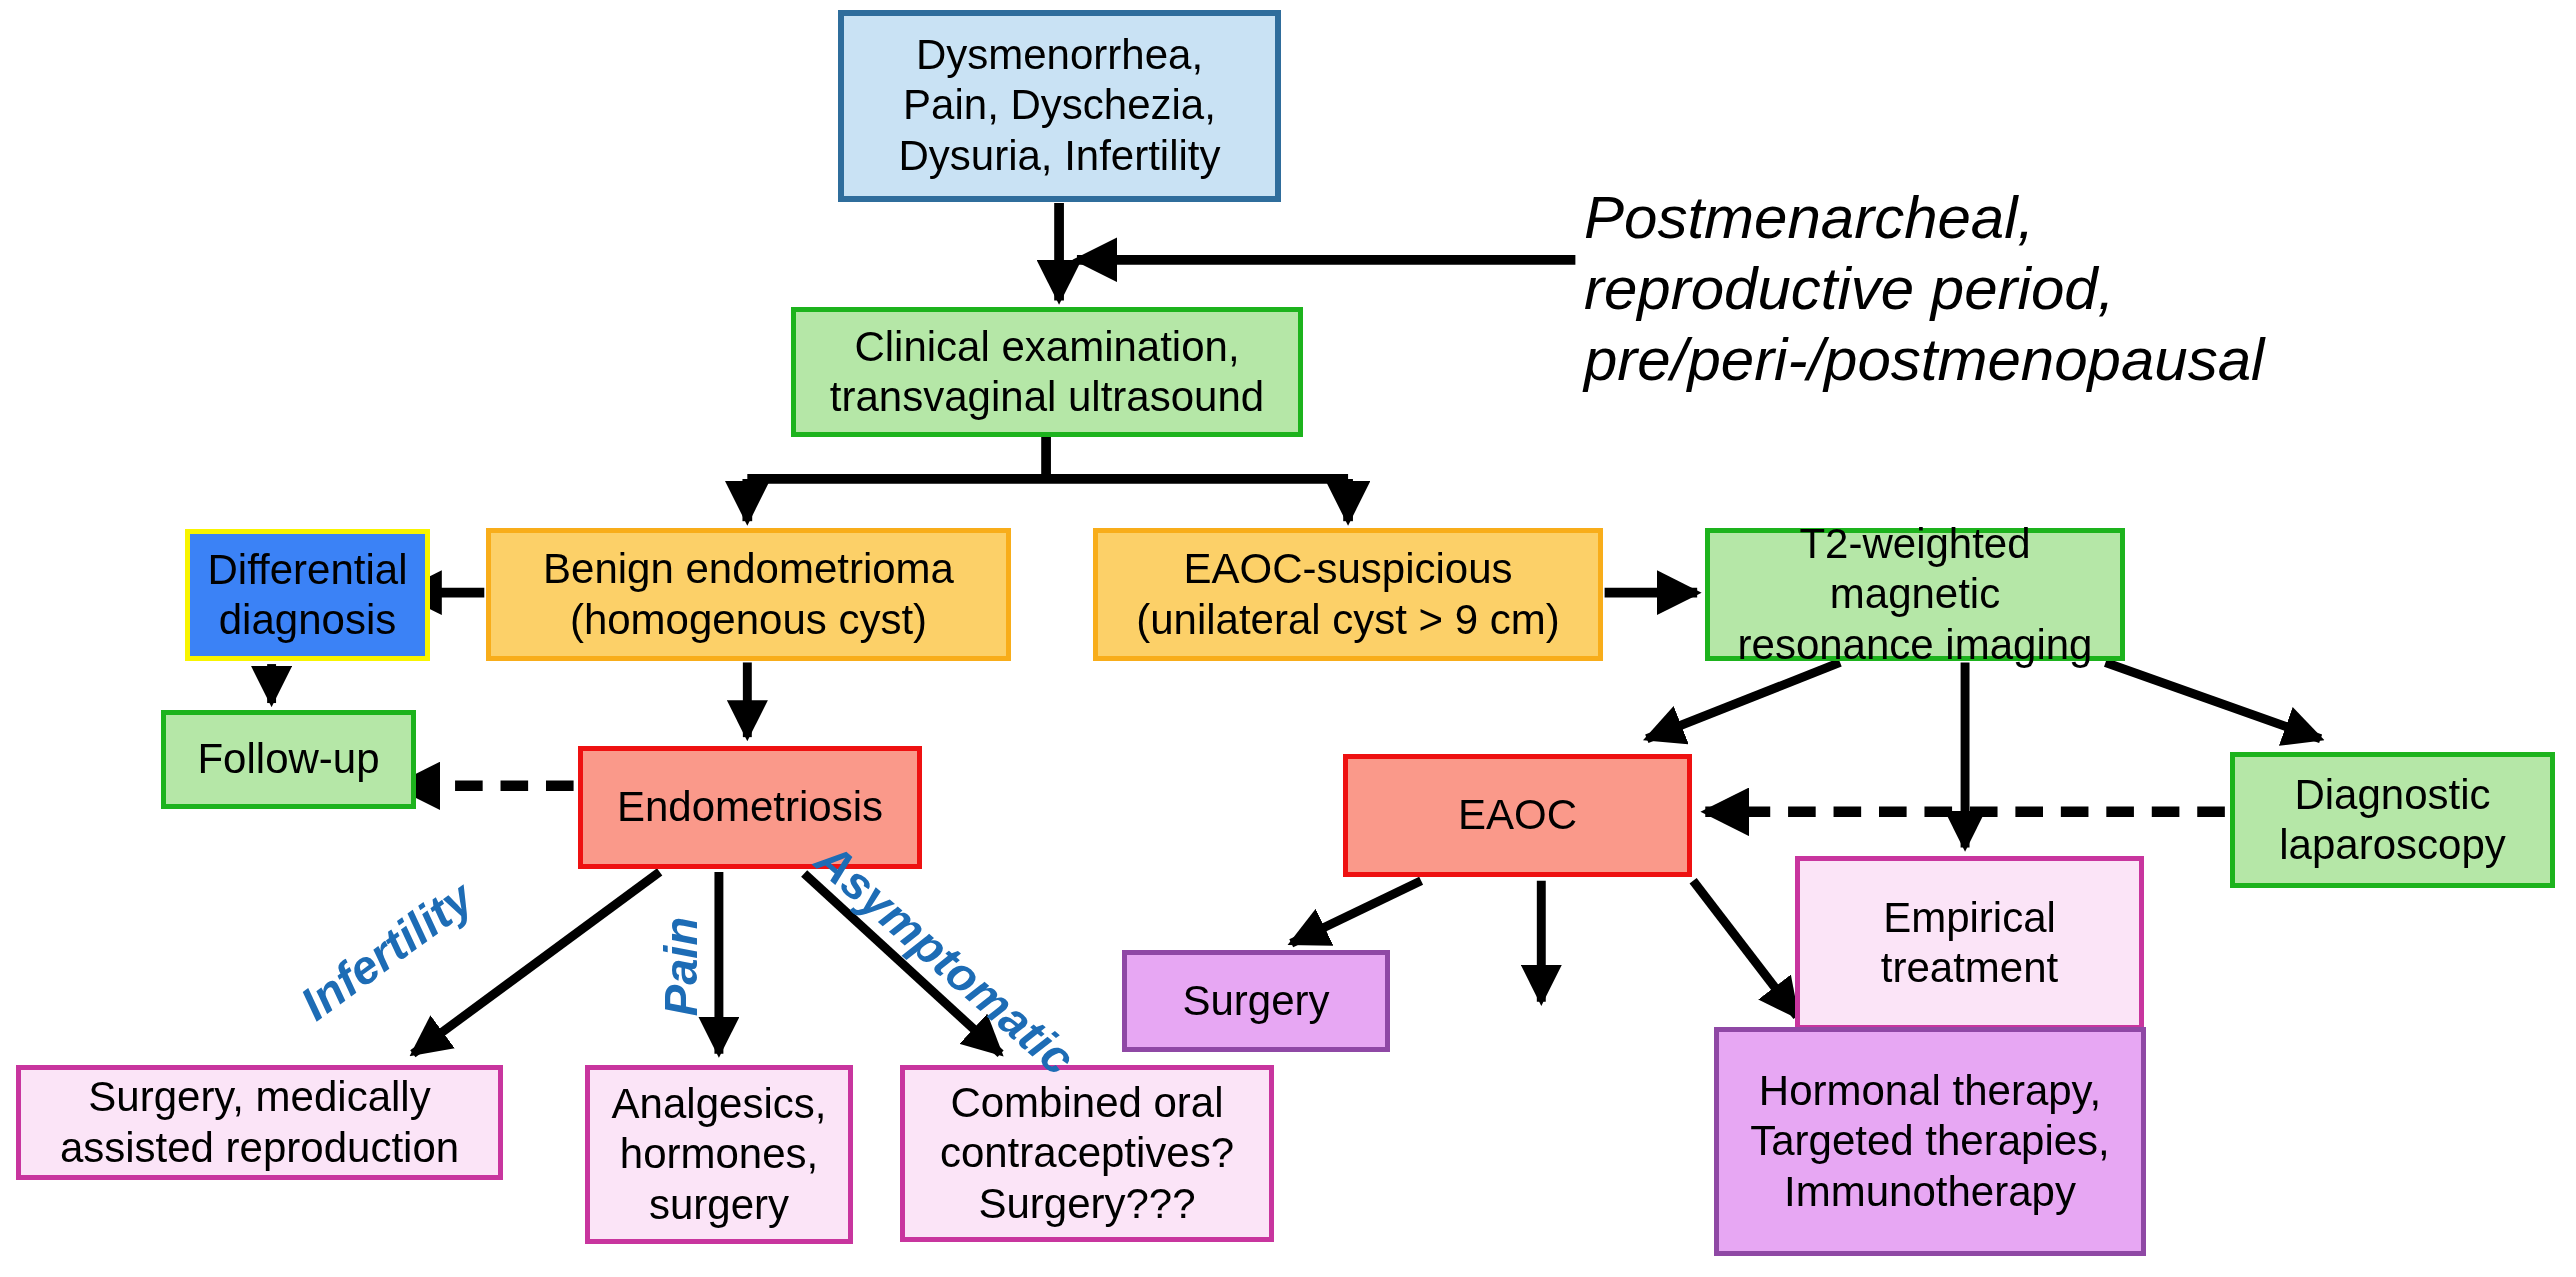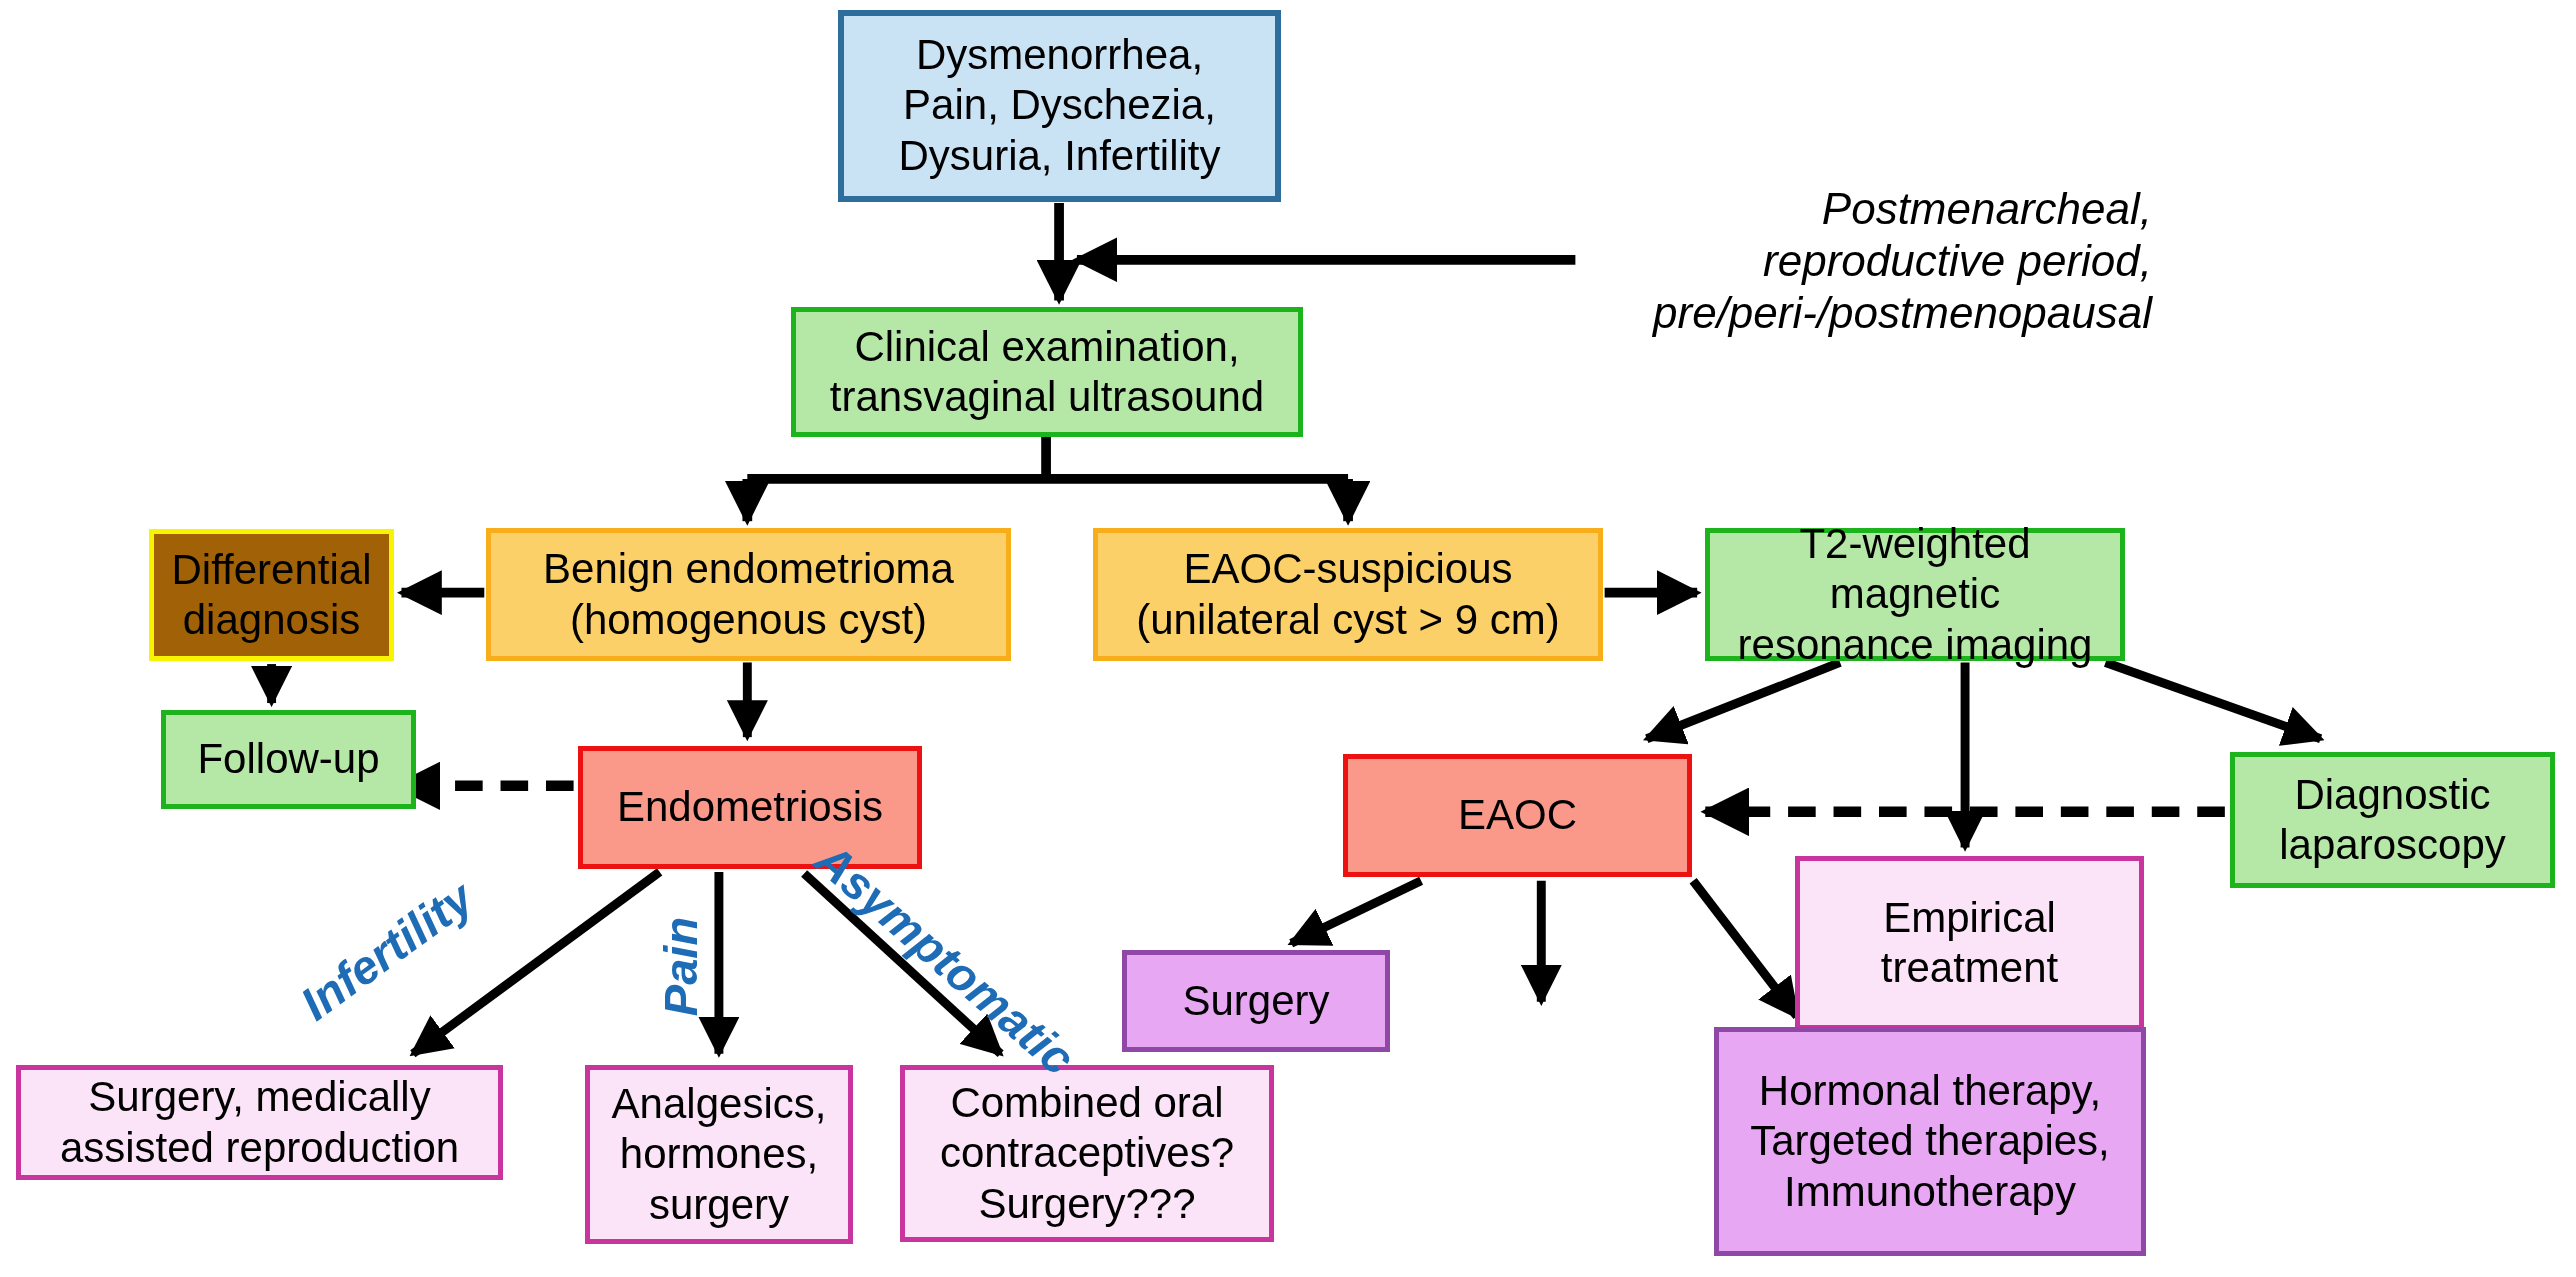--- a/index.html
+++ b/index.html
@@ -19,30 +19,30 @@
     position:absolute;
     box-sizing:border-box;
     border:5.7px solid #000;
     display:flex;align-items:center;justify-content:center;
     text-align:center;
     font-size:42px;line-height:1.2;color:#000;
     white-space:pre-line;
   }
   .c-blue  {background:#c9e2f4;border-color:#2f6d9c;}
   .c-green {background:#b5e7a7;border-color:#1db31d;}
-  .c-yellow{background:#a16207;border-color:#f8f400;}
+  .c-yellow{background:#3b82f6;border-color:#f8f400;margin-left:36px;}
   .c-orange{background:#fcd068;border-color:#f8ad1a;}
   .c-red   {background:#fa998a;border-color:#ee1111;}
   .c-pink  {background:#fbe4f7;border-color:#c8359e;}
   .c-purple{background:#e7a7f3;border-color:#8f48a5;}
   .annotation{
     position:absolute;
-    font-size:44px;line-height:1.18;
+    font-size:60px;line-height:1.18;
     font-style:italic;color:#000;
-    text-align:right;white-space:pre-line;
+    text-align:left;white-space:pre-line;
   }
   .edge-label{
     position:absolute;
     font-size:47px;font-weight:bold;font-style:italic;
     color:#1d6cb5;text-align:center;
     white-space:nowrap;
   }
 </style>
 </head>
 <body>

